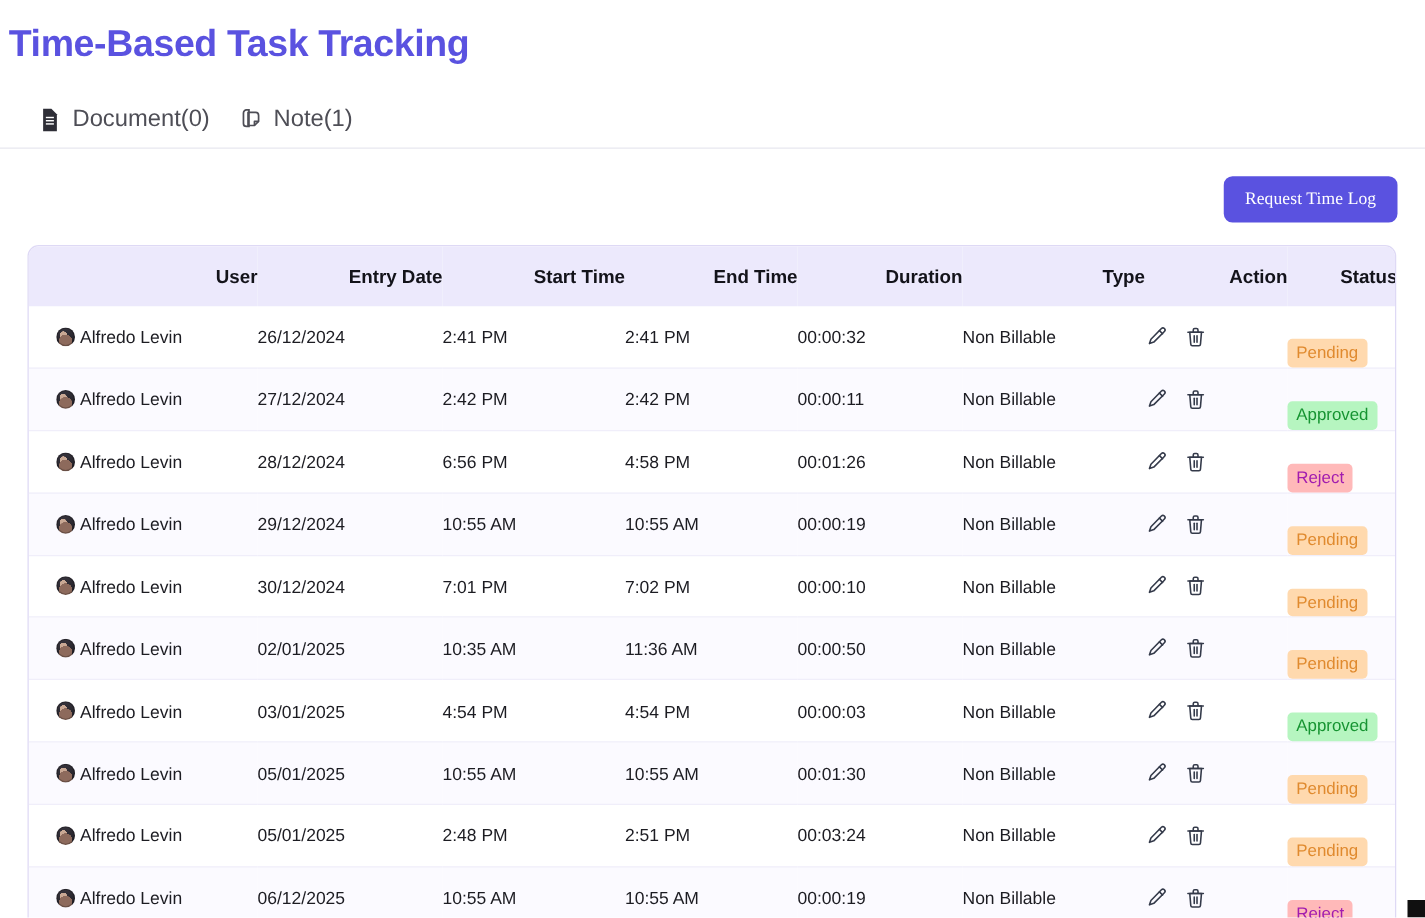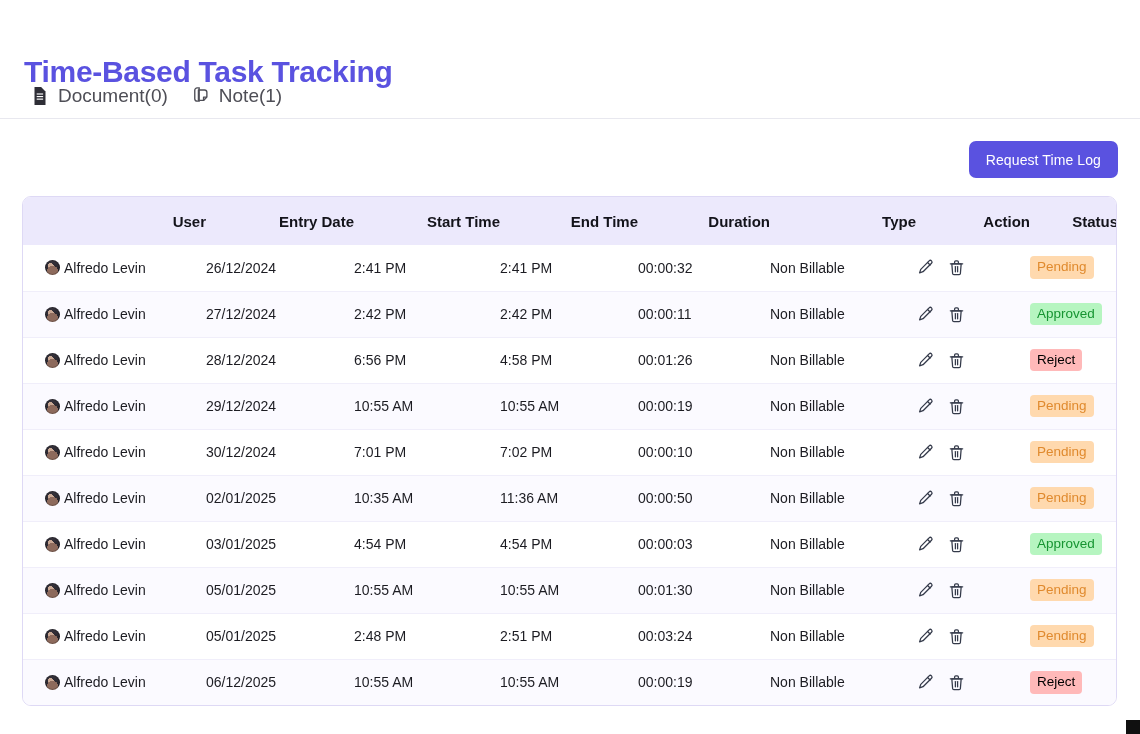--- a/index.html
+++ b/index.html
@@ -8,26 +8,25 @@
     height: 734px;
     background: #ffffff;
     font-family: "Liberation Sans", sans-serif;
     overflow: hidden;
   }
   .page { position: relative; width: 1140px; height: 734px; background:#fff; }
 
   
   .page-title {
     position: absolute;
-    left: 24px; top: 19px;
+    left: 7px; top: 19px;
     font-size: 30px;
     font-weight: bold;
     letter-spacing: -0.3px;
     color: #5a52e0;
-    margin-top: 36px;
   }
 
   
   .tabbar {
     position: absolute;
     left: 0; top: 74px;
     width: 1140px;
     height: 45px;
     border-bottom: 1px solid #e8e8ef;
     display: flex;
@@ -77,21 +76,21 @@
   .req-btn {
     position: absolute;
     right: 22px; top: 141px;
     height: 37px;
     padding: 0 17px;
     border: none;
     border-radius: 7px;
     background: #5a52e0;
     color: #ffffff;
     font-size: 14px;
-    font-family: Liberation Sans, sans-serif;
+    font-family: Liberation Serif, serif;
     cursor: pointer;
     letter-spacing: 0.1px;
   }
 
   
   .table-wrap {
     position: absolute;
     left: 22px; top: 196px;
     width: 1095px;
     border: 1px solid #ded9f5;
@@ -145,24 +144,25 @@
   .action-cell { display: flex; align-items: center; gap: 12px; }
   .act-ico { width: 19px; height: 19px; display: block; cursor: pointer; }
 
   .badge {
     display: inline-block;
     padding: 3px 7px;
     border-radius: 4px;
     font-size: 13.5px;
     line-height: 1.25;
     white-space: nowrap;
+    margin-top: 26px;
   }
   .badge.pending  { background: #ffd9ae; color: #e08a2e; }
   .badge.approved { background: #b6f5c0; color: #169431; }
-  .badge.reject   { background: #ffb9b9; color: #000000; }
+  .badge.reject   { background: #ffb9b9; color: #a21caf; }
 
   .cursor-dot {
     position: absolute;
     right: 0; bottom: 0;
     width: 14px; height: 14px;
     background: #101010;
   }
 </style>
 </head>
 <body>

